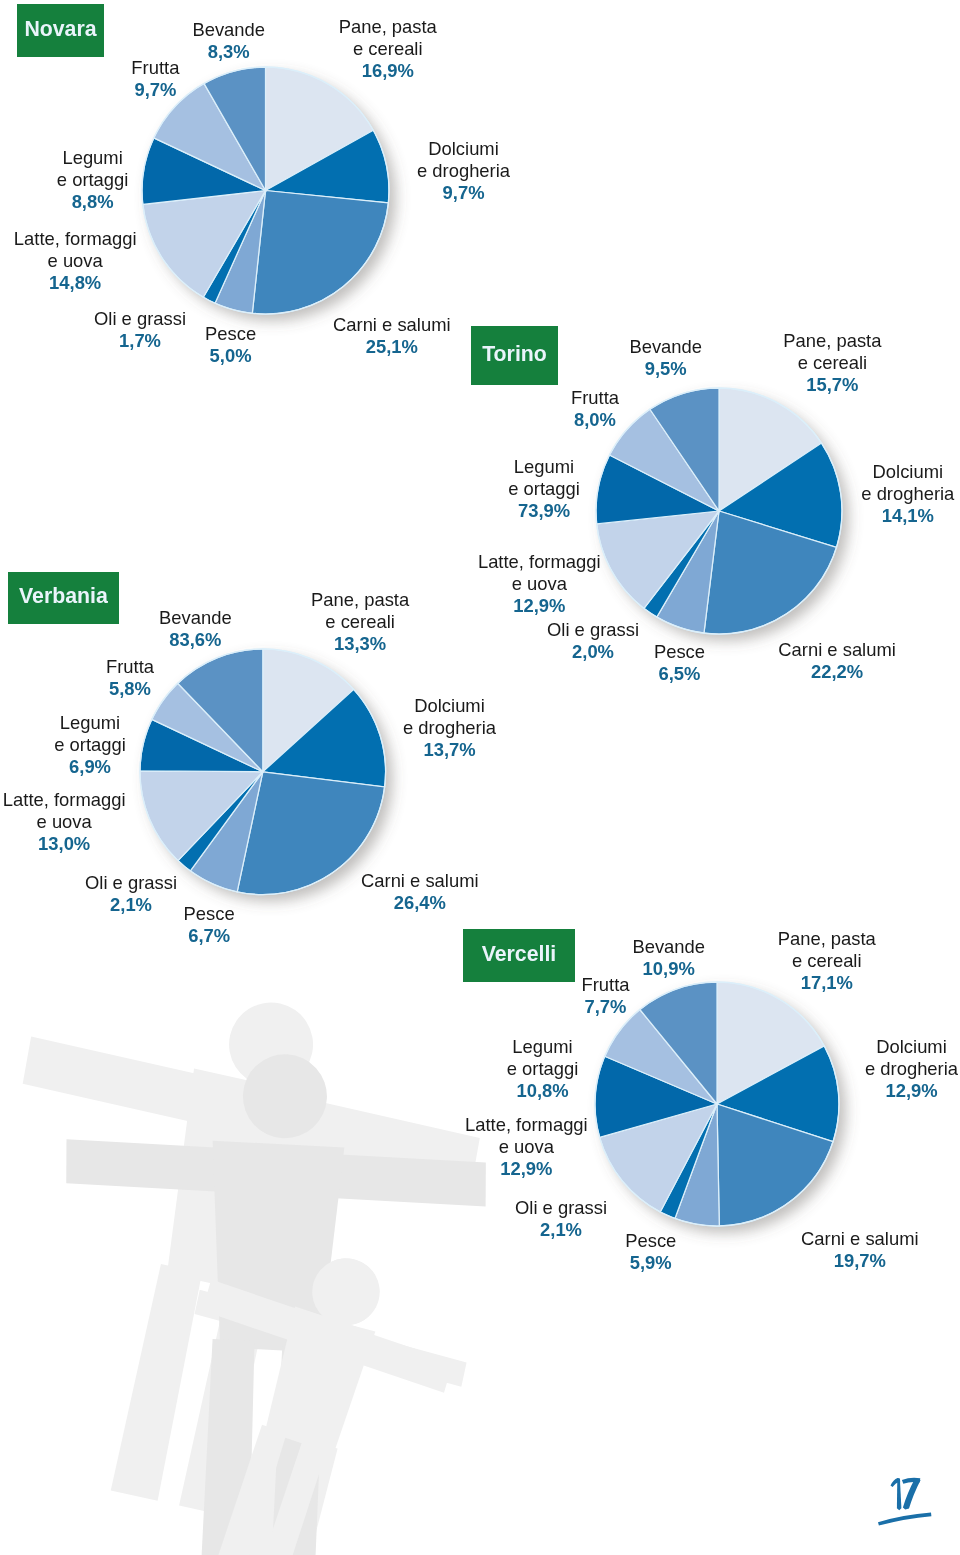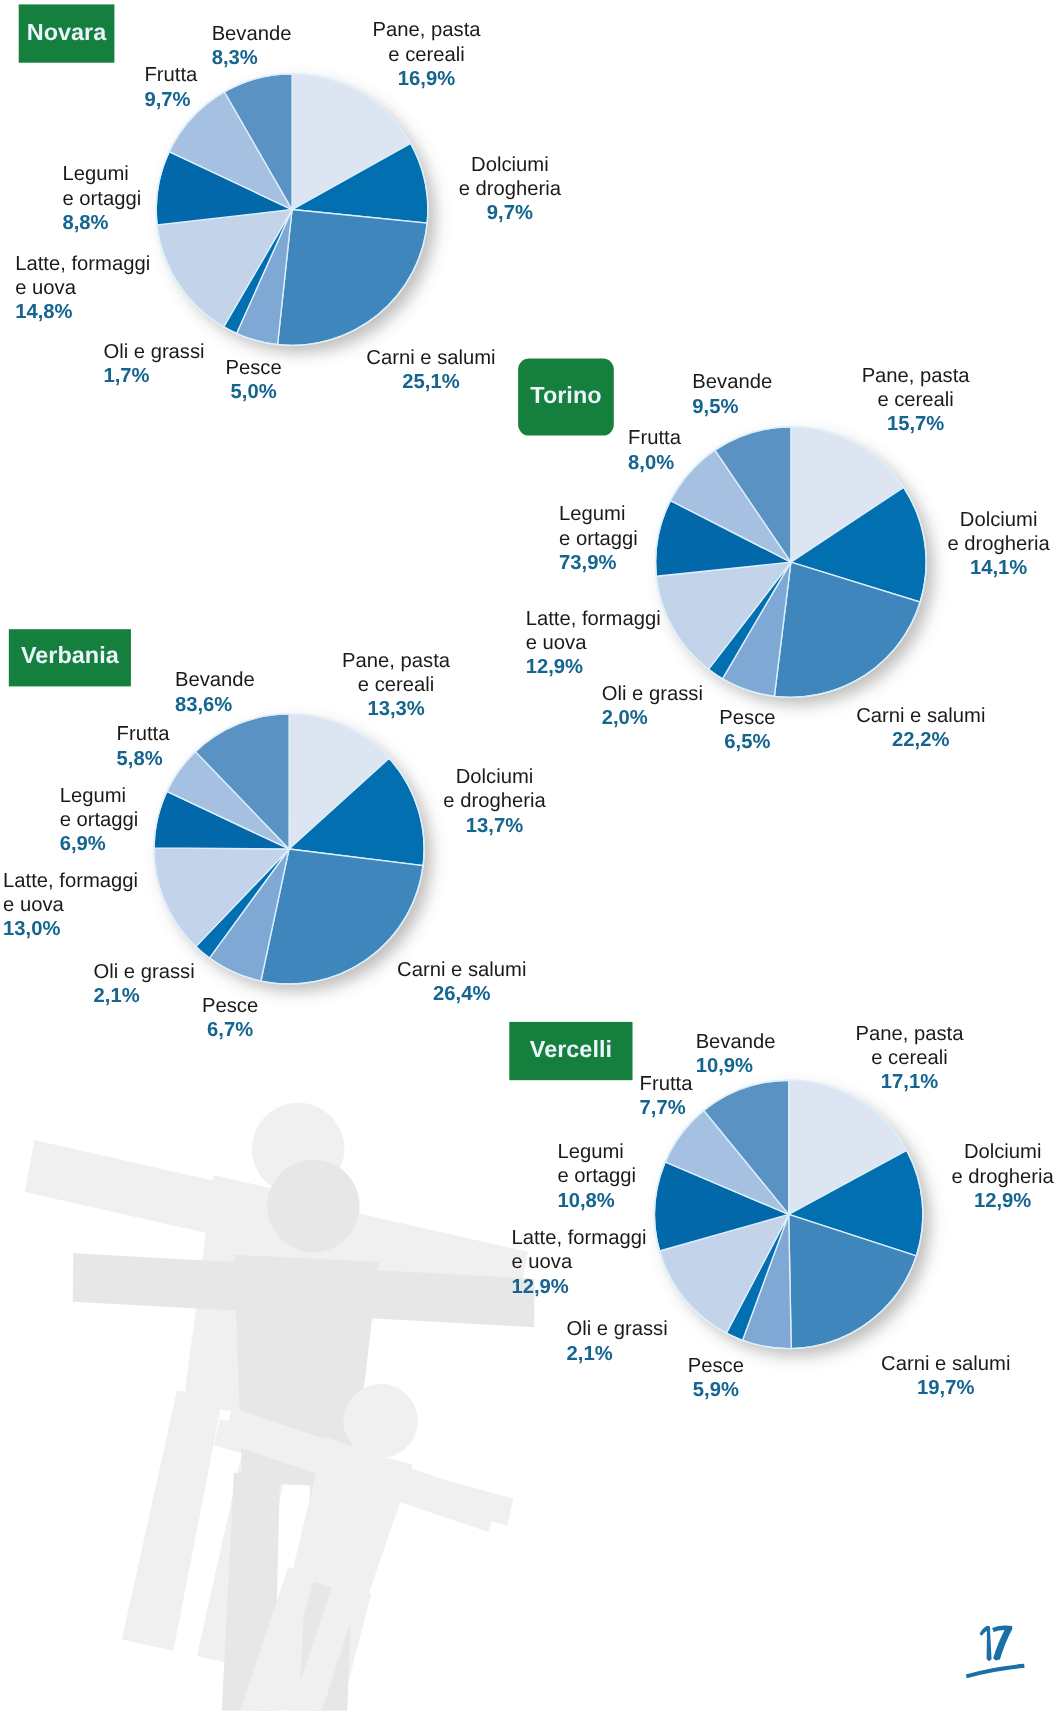--- a/index.html
+++ b/index.html
@@ -11,21 +11,21 @@
   #watermark{position:absolute;left:0;top:0;width:960px;height:1555px;}
   .badge{
     position:absolute;background:#15803d;color:#EAF4FB;font-weight:bold;
     display:flex;align-items:center;justify-content:center;
     font-size:21.3px;letter-spacing:0px;line-height:1;padding-bottom:2px;box-sizing:border-box;
   }
   .pie{position:absolute;}
   .lbl{position:absolute;color:#1A1A1A;font-size:18.4px;line-height:22px;white-space:nowrap;}
   .lbl .pct{color:#15658F;font-weight:bold;display:block;}
   .lbl .ln{display:block;}
-  .lbl.r{text-align:left;transform:translateX(-100%);}
+  .lbl.r{text-align:center;transform:translateX(-100%);}
   .lbl.l{text-align:center;}
   #pagenum{position:absolute;}
 </style>
 </head>
 <body>
 
 <div id="page">
   <svg id="watermark" viewBox="0 0 960 1555" width="960" height="1555" aria-hidden="true">
       <g fill="#F0F0F0" transform="translate(252,1112) rotate(12.5) scale(1)">
         <circle cx="4" cy="-70" r="42"></circle>
@@ -133,21 +133,21 @@
           <path d="M 153 153 L 270.52 189.32 A 123 123 0 0 1 137.98 275.08 Z" fill="#3F86BD" stroke="#DCEFFA" stroke-width="1.25"></path>
           <path d="M 153 153 L 137.98 275.08 A 123 123 0 0 1 90.78 259.10 Z" fill="#7FA8D4" stroke="#DCEFFA" stroke-width="1.25"></path>
           <path d="M 153 153 L 90.78 259.10 A 123 123 0 0 1 77.98 250.47 Z" fill="#026FB0" stroke="#DCEFFA" stroke-width="1.25"></path>
           <path d="M 153 153 L 77.98 250.47 A 123 123 0 0 1 30.68 165.91 Z" fill="#C2D3EA" stroke="#DCEFFA" stroke-width="1.25"></path>
           <path d="M 153 153 L 30.68 165.91 A 123 123 0 0 1 43.47 97.04 Z" fill="#0268AA" stroke="#DCEFFA" stroke-width="1.25"></path>
           <path d="M 153 153 L 43.47 97.04 A 123 123 0 0 1 83.92 51.23 Z" fill="#A5C0E1" stroke="#DCEFFA" stroke-width="1.25"></path>
           <path d="M 153 153 L 83.92 51.23 A 123 123 0 0 1 153.00 30.00 Z" fill="#5B92C4" stroke="#DCEFFA" stroke-width="1.25"></path>
           <circle cx="153" cy="153" r="123" fill="none" stroke="#DCEFFA" stroke-width="1.25"></circle>
         </g>
       </svg>
-      <div class="badge" style="left: 471px; top: 326px; width: 87px; height: 70px; border-radius: 10px;">
+      <div class="badge" style="left: 471px; top: 326px; width: 87px; height: 59px;">
         <span>Torino</span>
       </div>
       <div class="lbl l" style="left: 783.3px; top: 329.9px;">
         <span class="ln">Pane, pasta</span>
         <span class="ln">e cereali</span>
         <span class="pct">15,7%</span>
       </div>
       <div class="lbl l" style="left: 861.3px; top: 461px;">
         <span class="ln">Dolciumi</span>
         <span class="ln">e drogheria</span>

